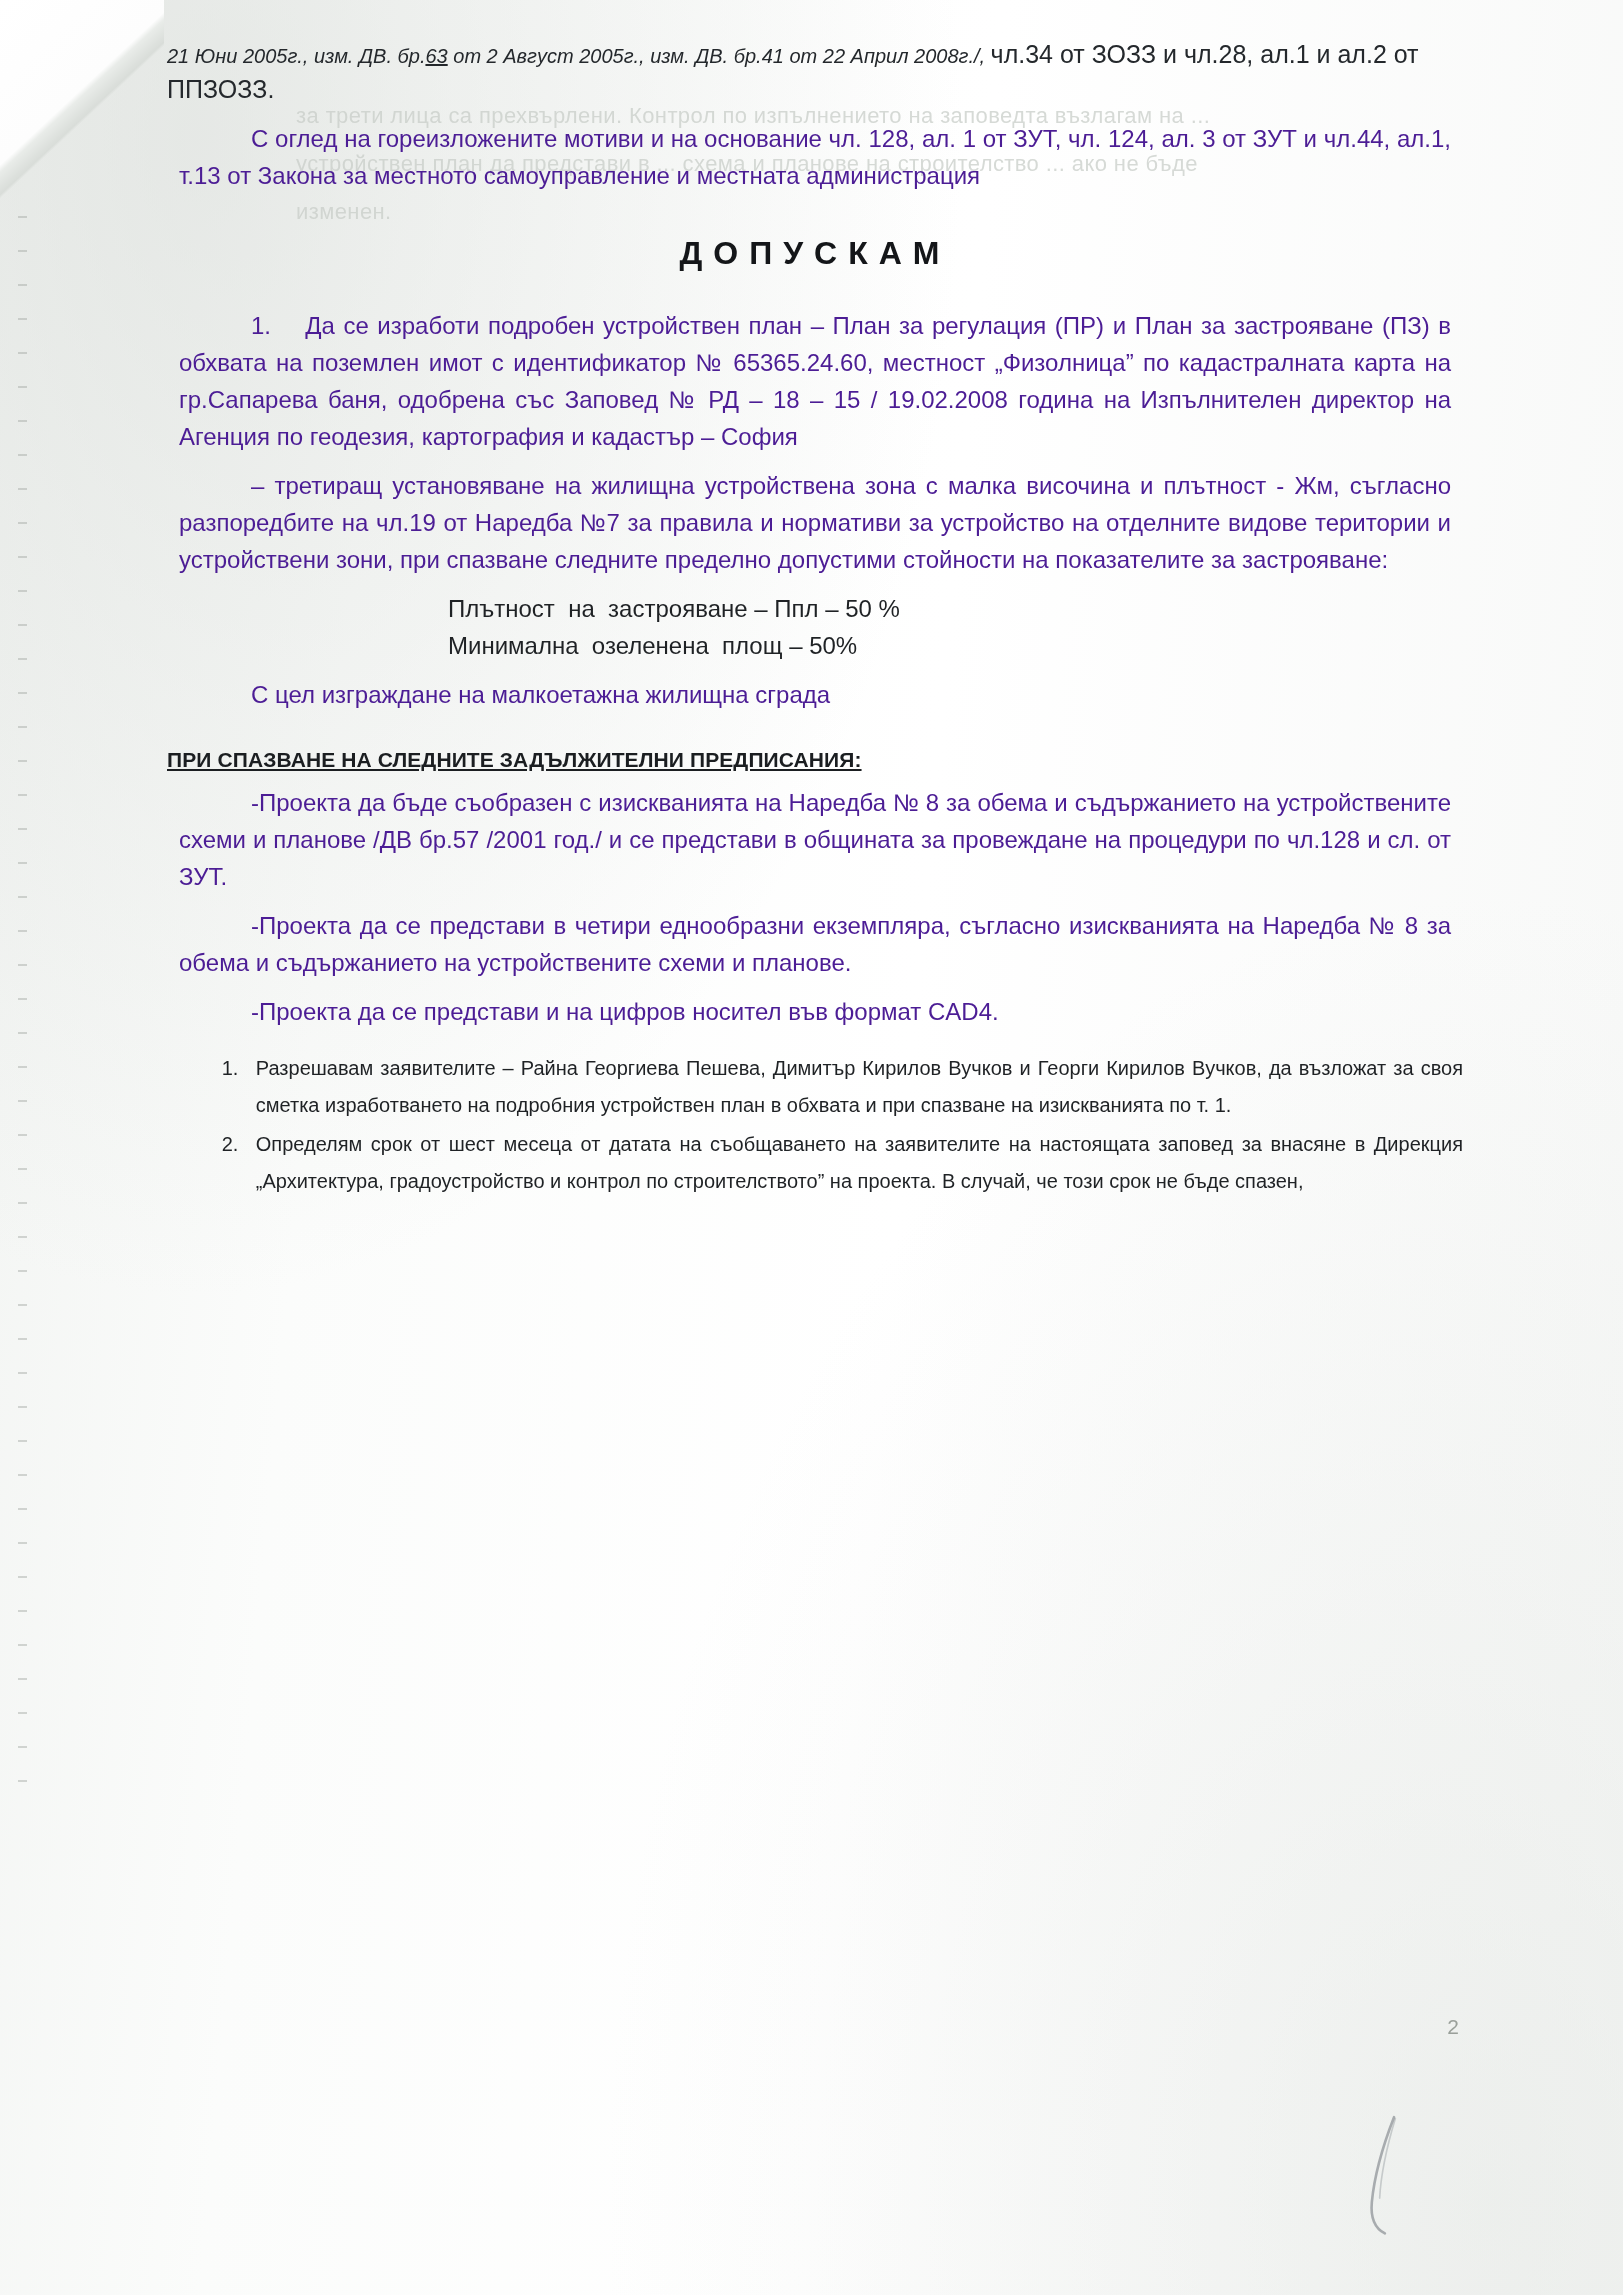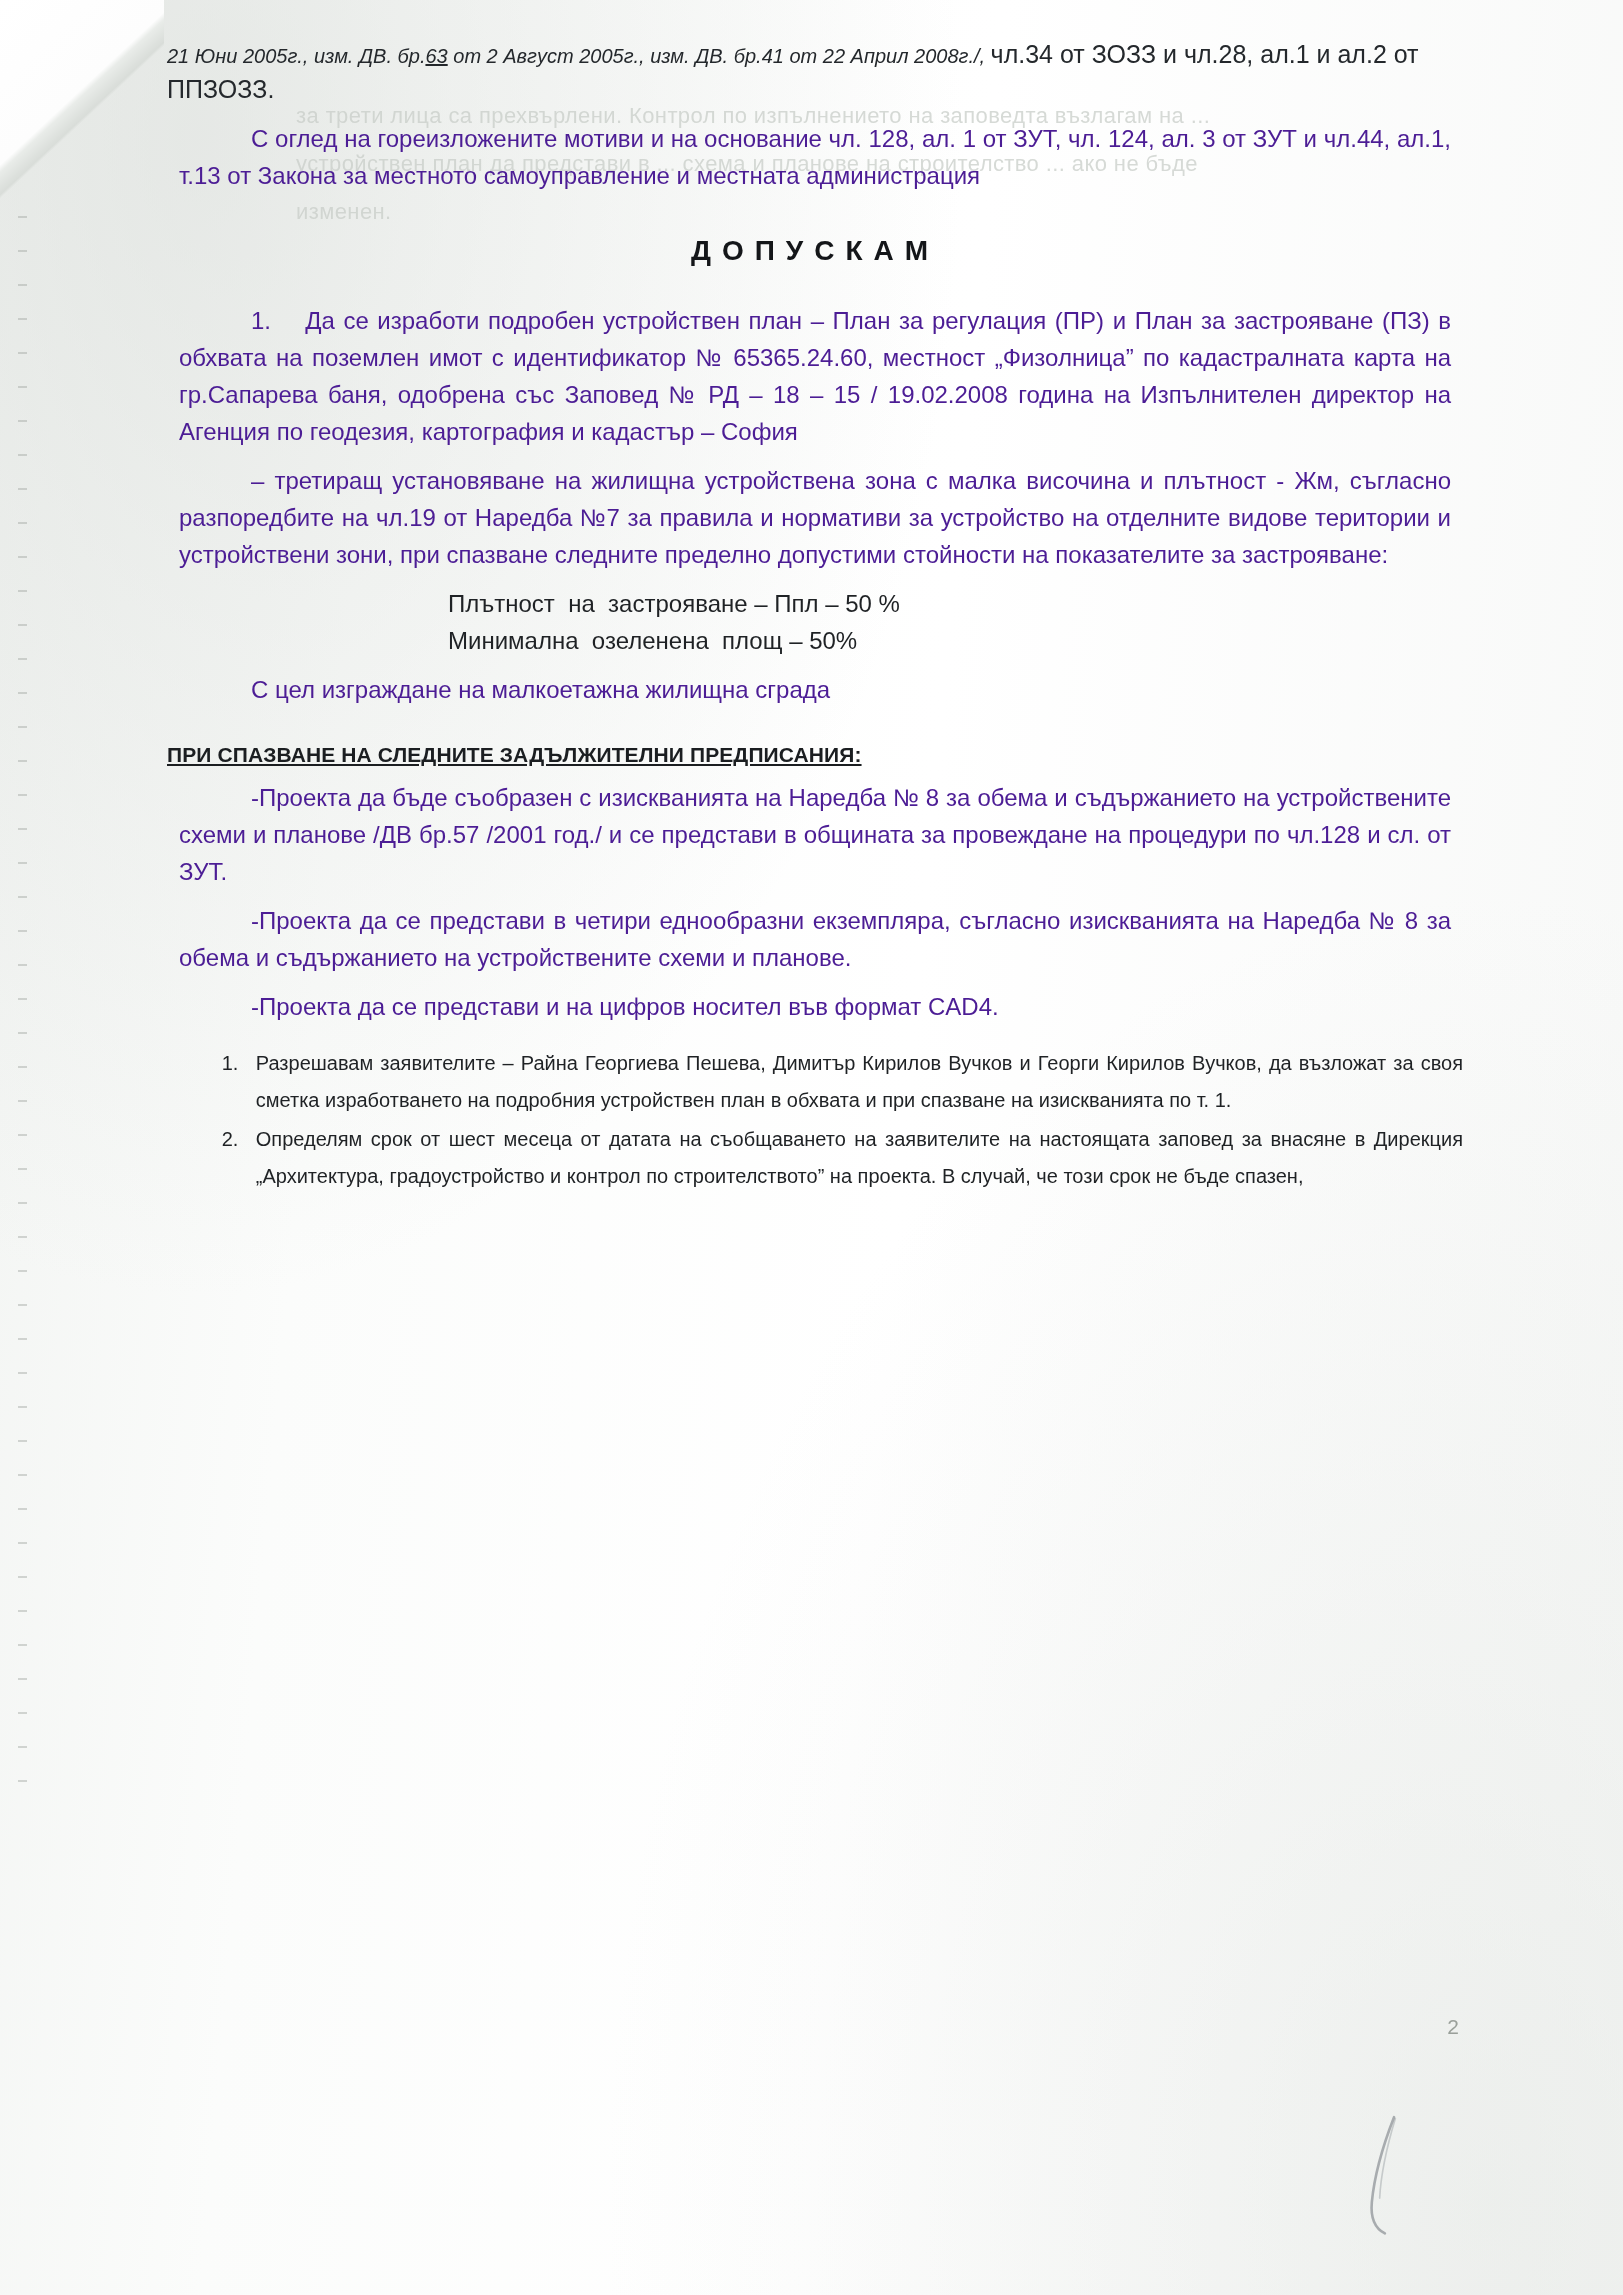--- a/index.html
+++ b/index.html
@@ -97,21 +97,21 @@
     margin: 12px;
     color: #4c1d95;
   }
   .mt-1 { margin-top: 22px; }
   .mt-2 { margin-top: 17px; }
   .mt-3 { margin-top: 10.5px; }
   .ind { text-indent: 72px; }
 
   h1.doc-title {
     text-align: center;
-    font-size: 28px;
+    font-size: 32px;
     letter-spacing: 11px;
     font-weight: bold;
     margin: 41px 0 35px 0;
     color: #141619;
   }
 
   .b { font-weight: normal; }
 
   .numline { text-indent: 72px; }
 

